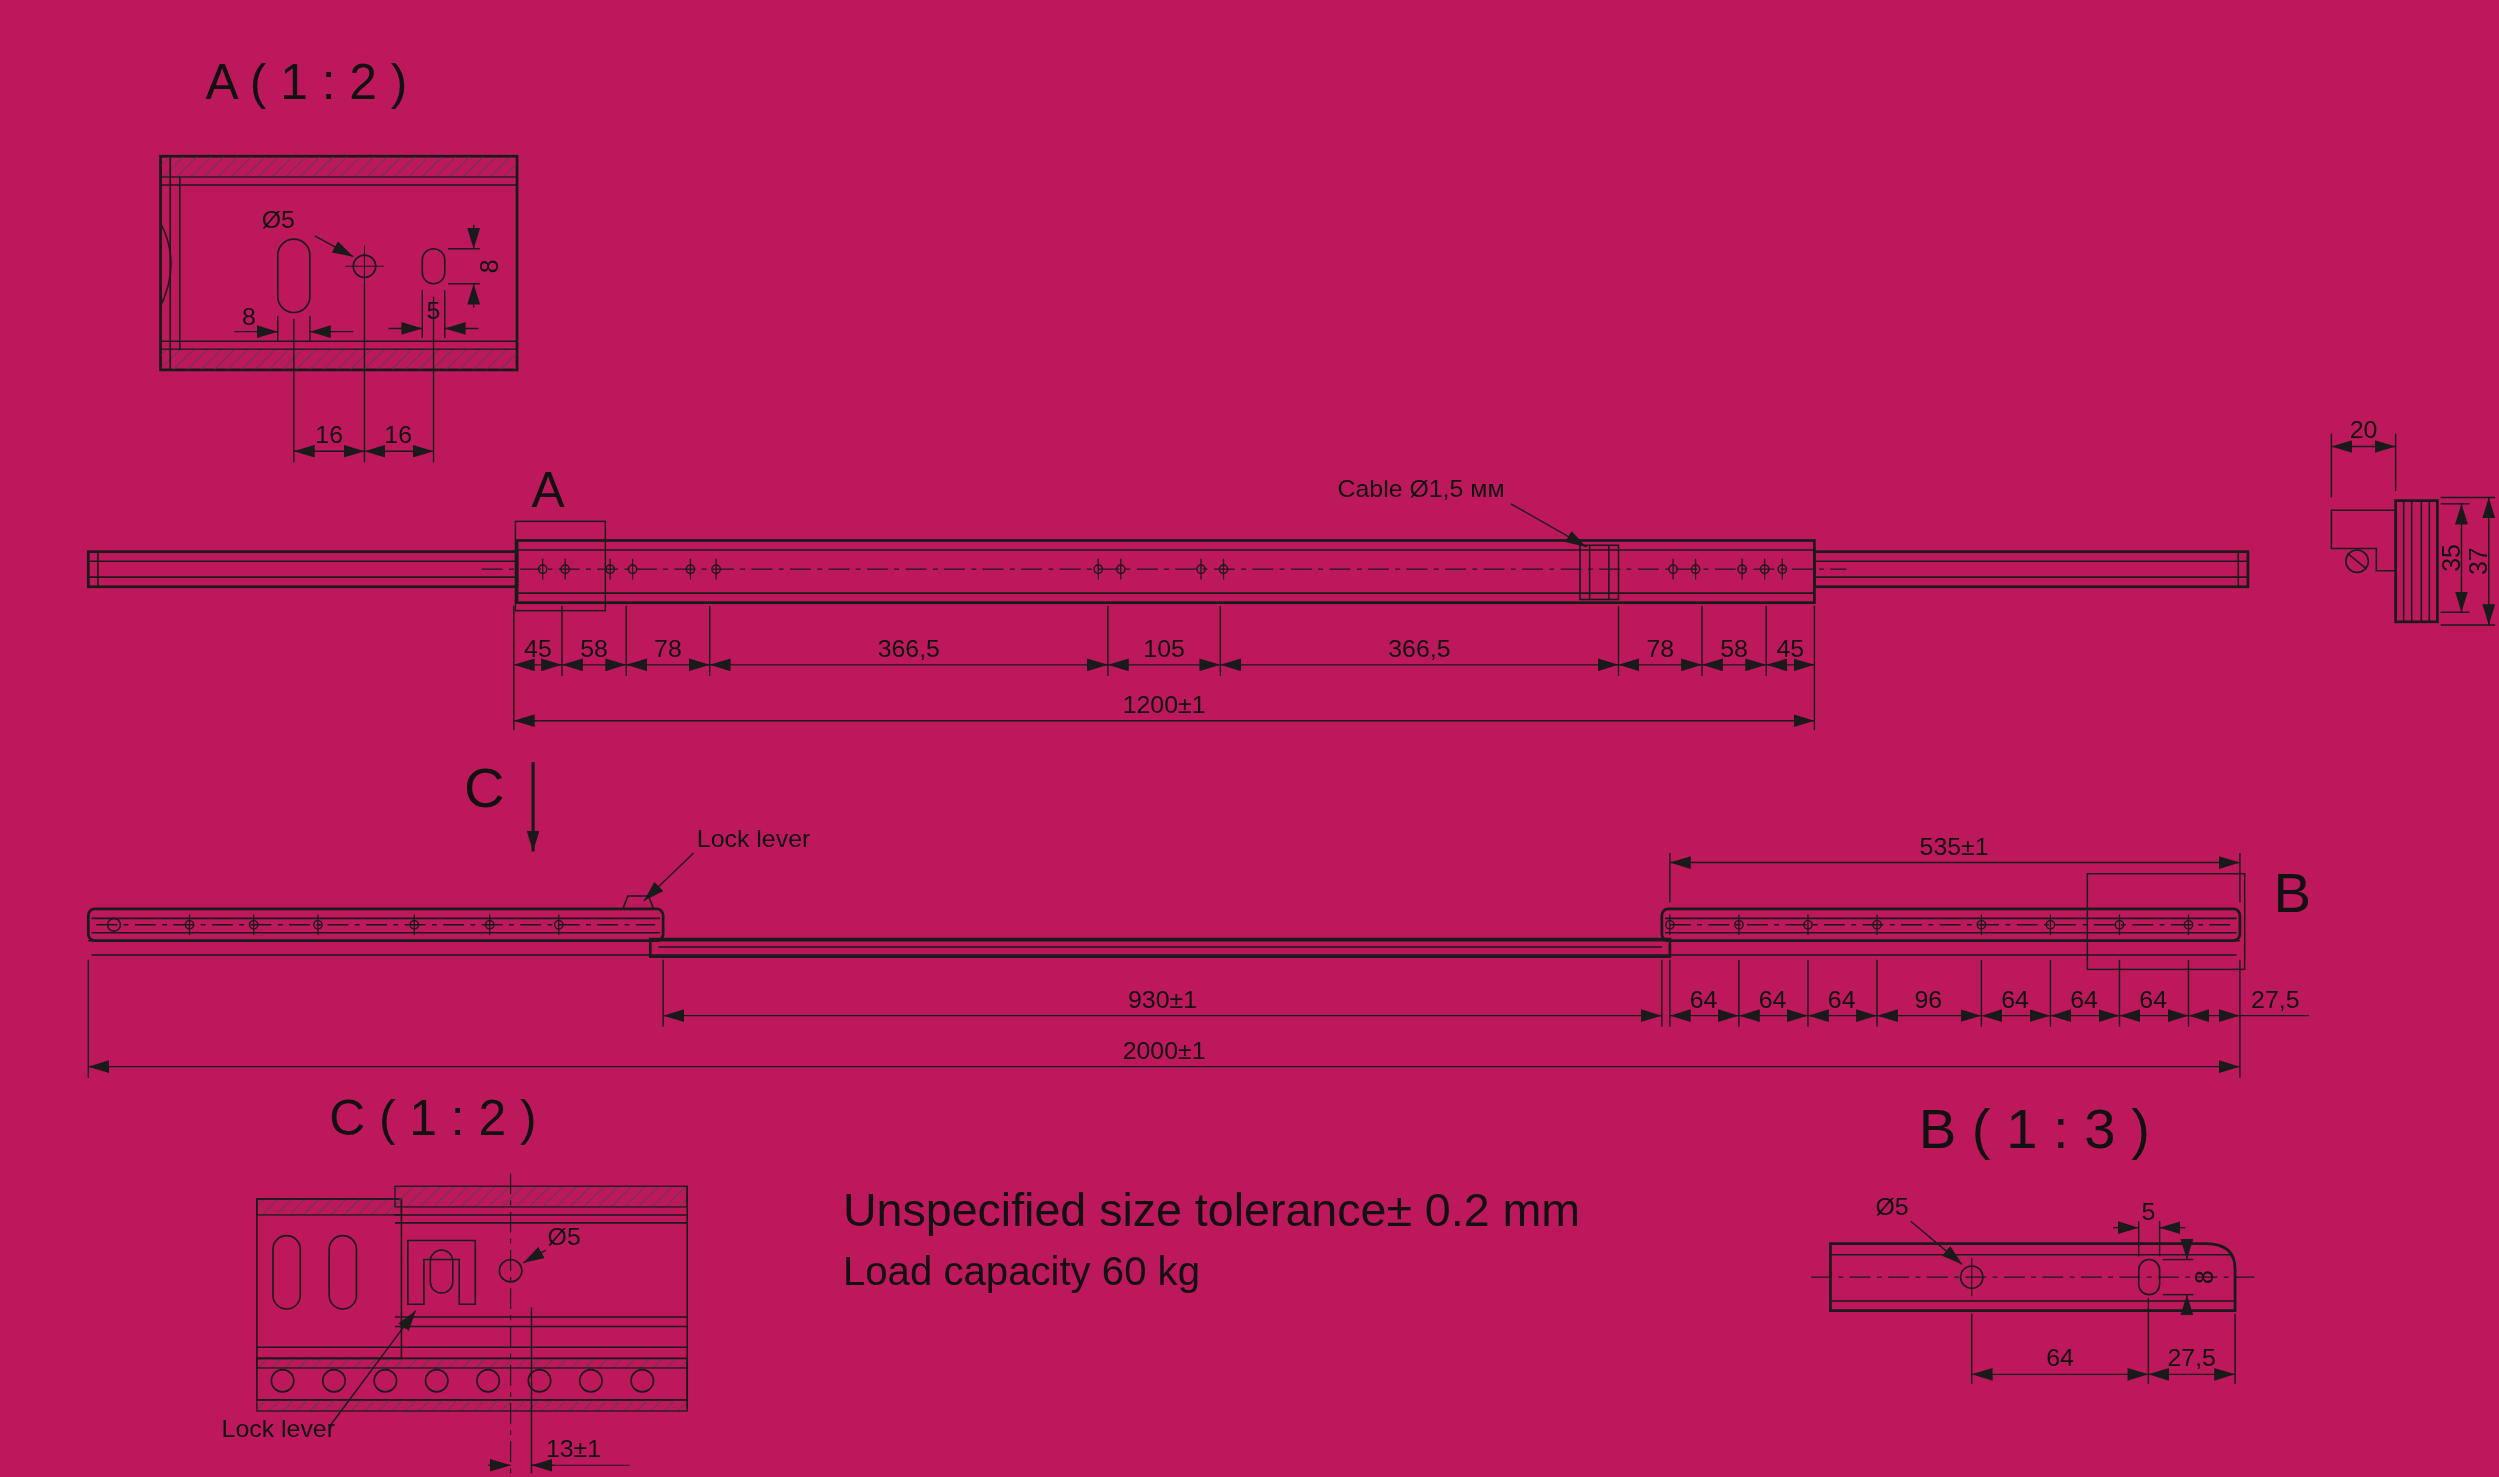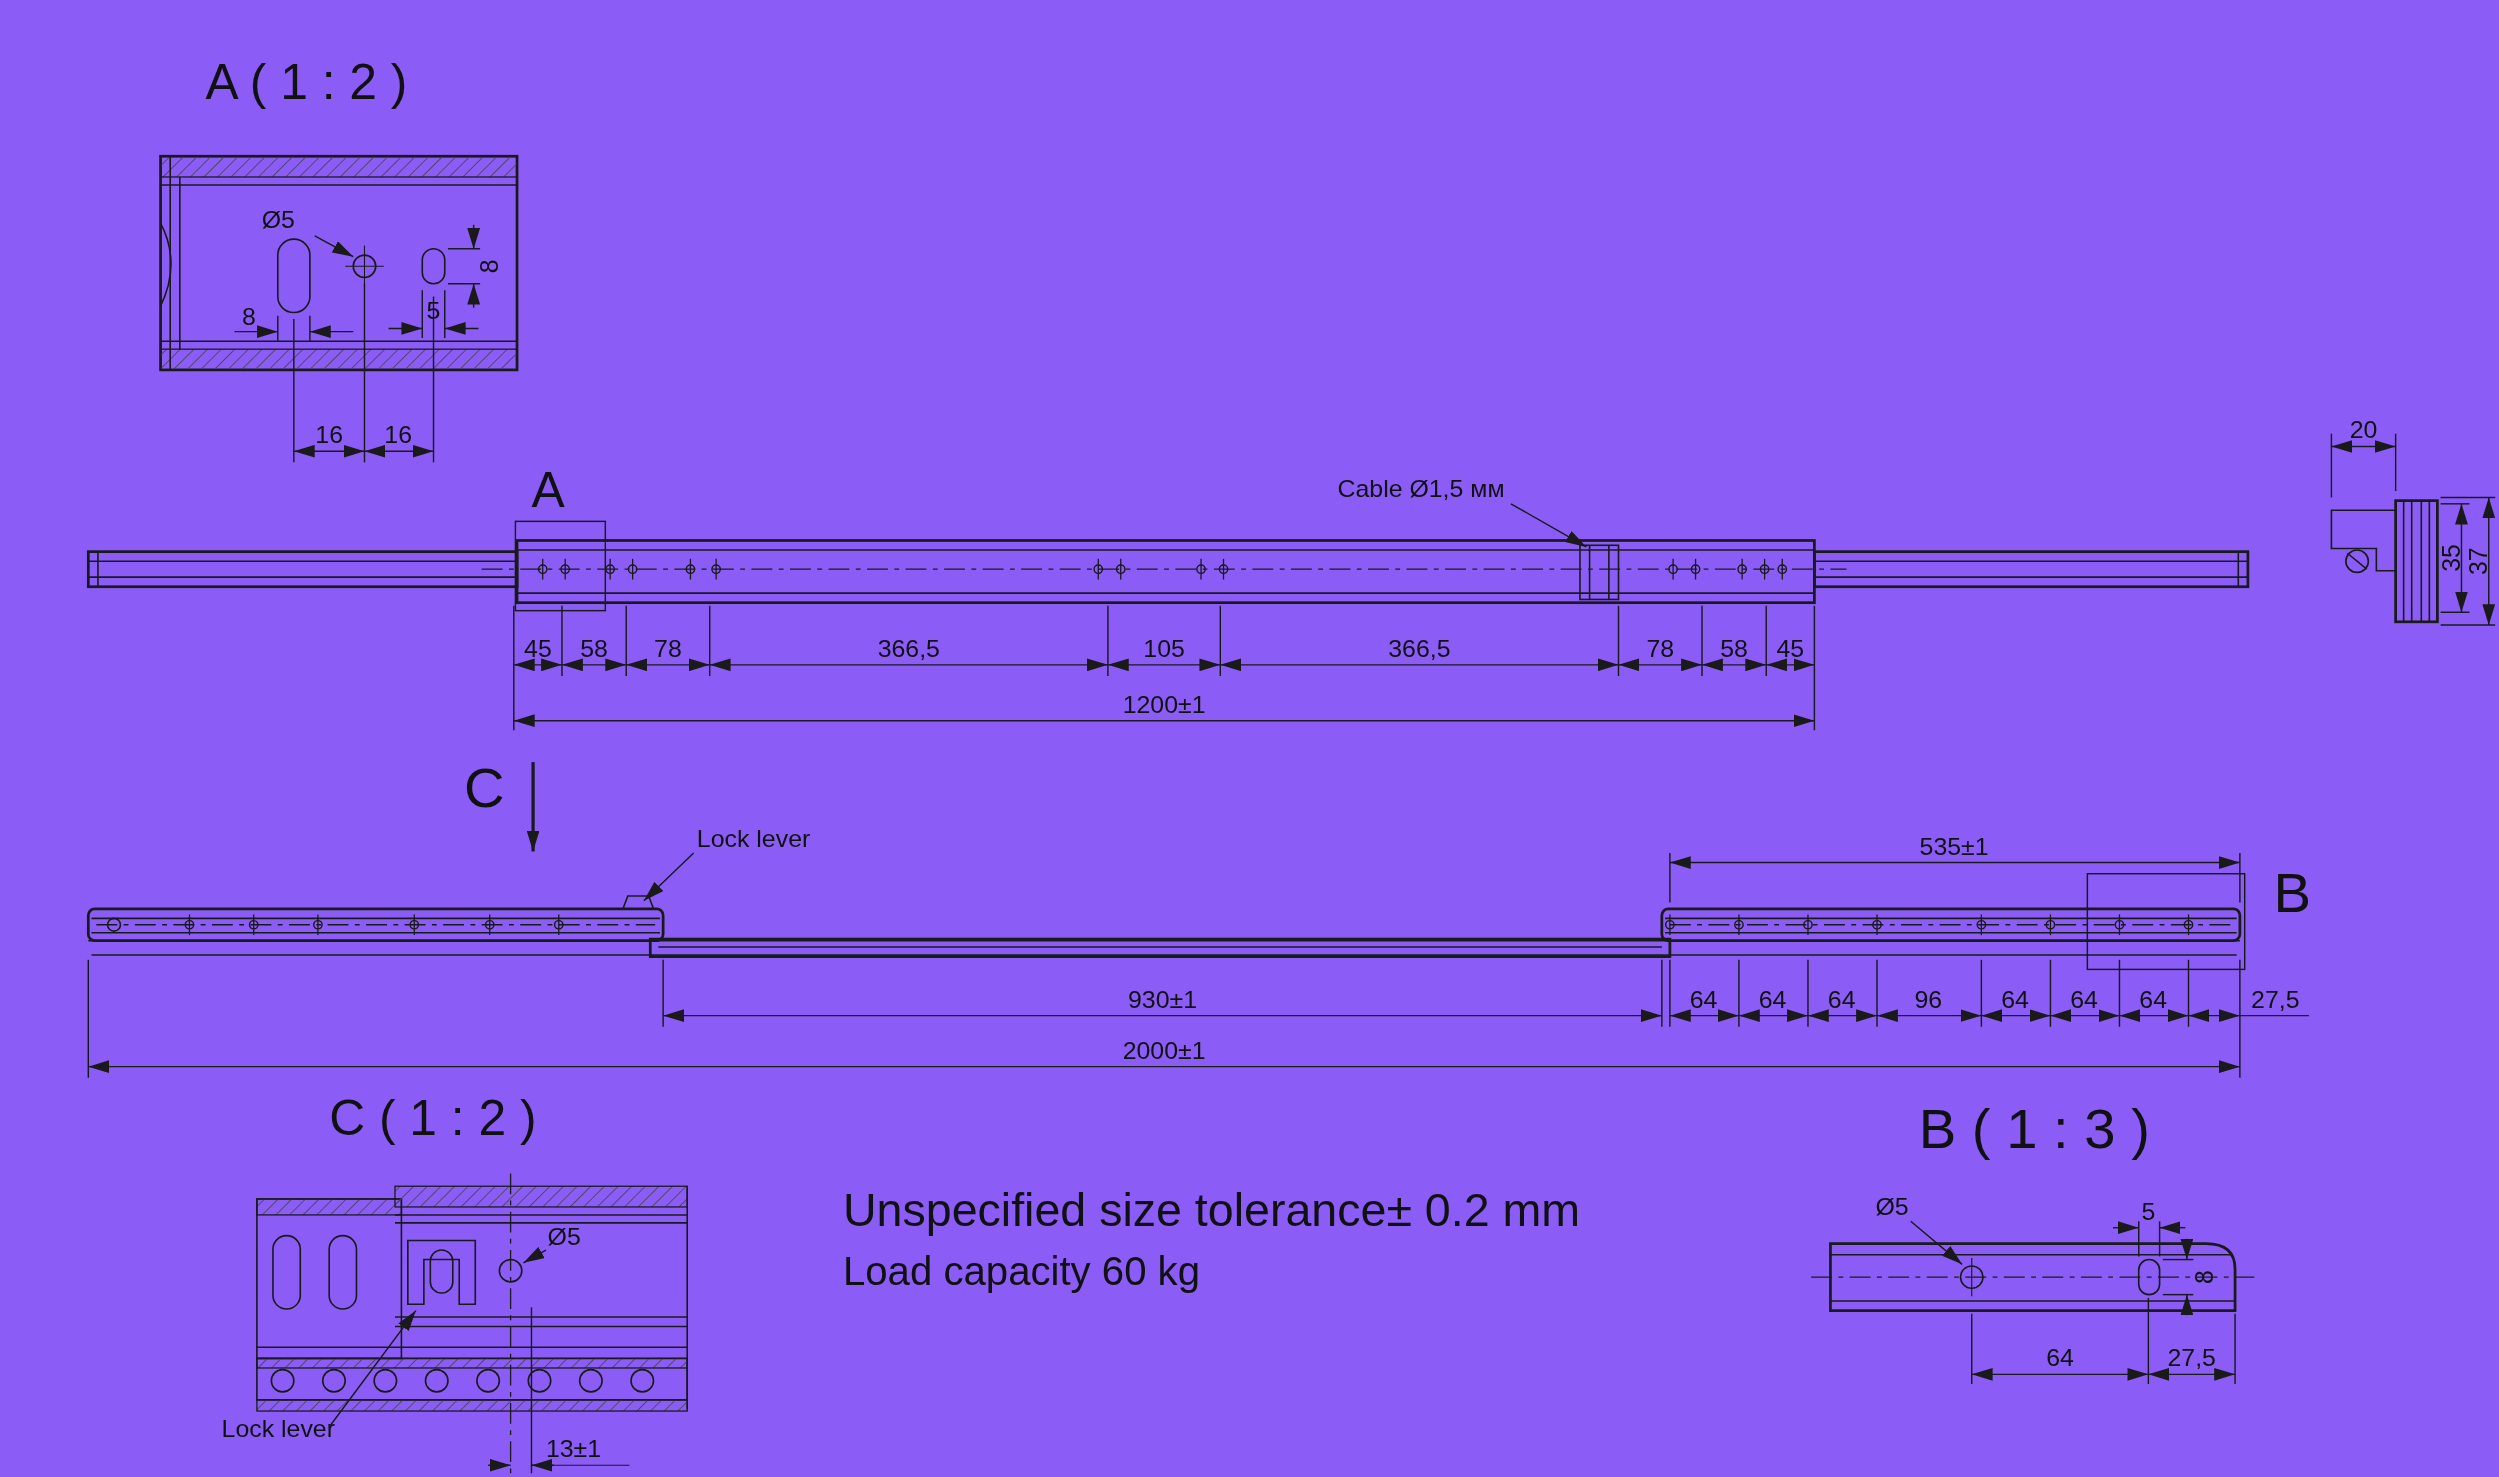--- a/index.html
+++ b/index.html
@@ -1,16 +1,16 @@
 <!DOCTYPE html>
 <html style="font-size:11.6px"><head>
 <meta charset="utf-8">
 <style>
   html,body{margin:0;padding:0;background:#fff}
-  .stage{width:2500px;height:1478px;background:#8b5cf6;overflow:hidden}
+  .stage{width:2500px;height:1478px;background:#be185d;overflow:hidden}
   svg{display:block}
   .ol{fill:none;stroke:#1a1a1a;stroke-width:1.7}
   .tl{fill:none;stroke:#1a1a1a;stroke-width:1}
   .thin{fill:none;stroke:#1a1a1a;stroke-width:0.7}
   .dl{fill:none;stroke:#1a1a1a;stroke-width:0.9}
   .cl{fill:none;stroke:#1a1a1a;stroke-width:0.8;stroke-dasharray:13 4 3 4}
   .hb{stroke:#1a1a1a;stroke-width:0.8}
   text{font-family:"Liberation Sans","DejaVu Sans",sans-serif;fill:#111}
   .td{font-size:15.5px}
   .tt{font-size:31px}

